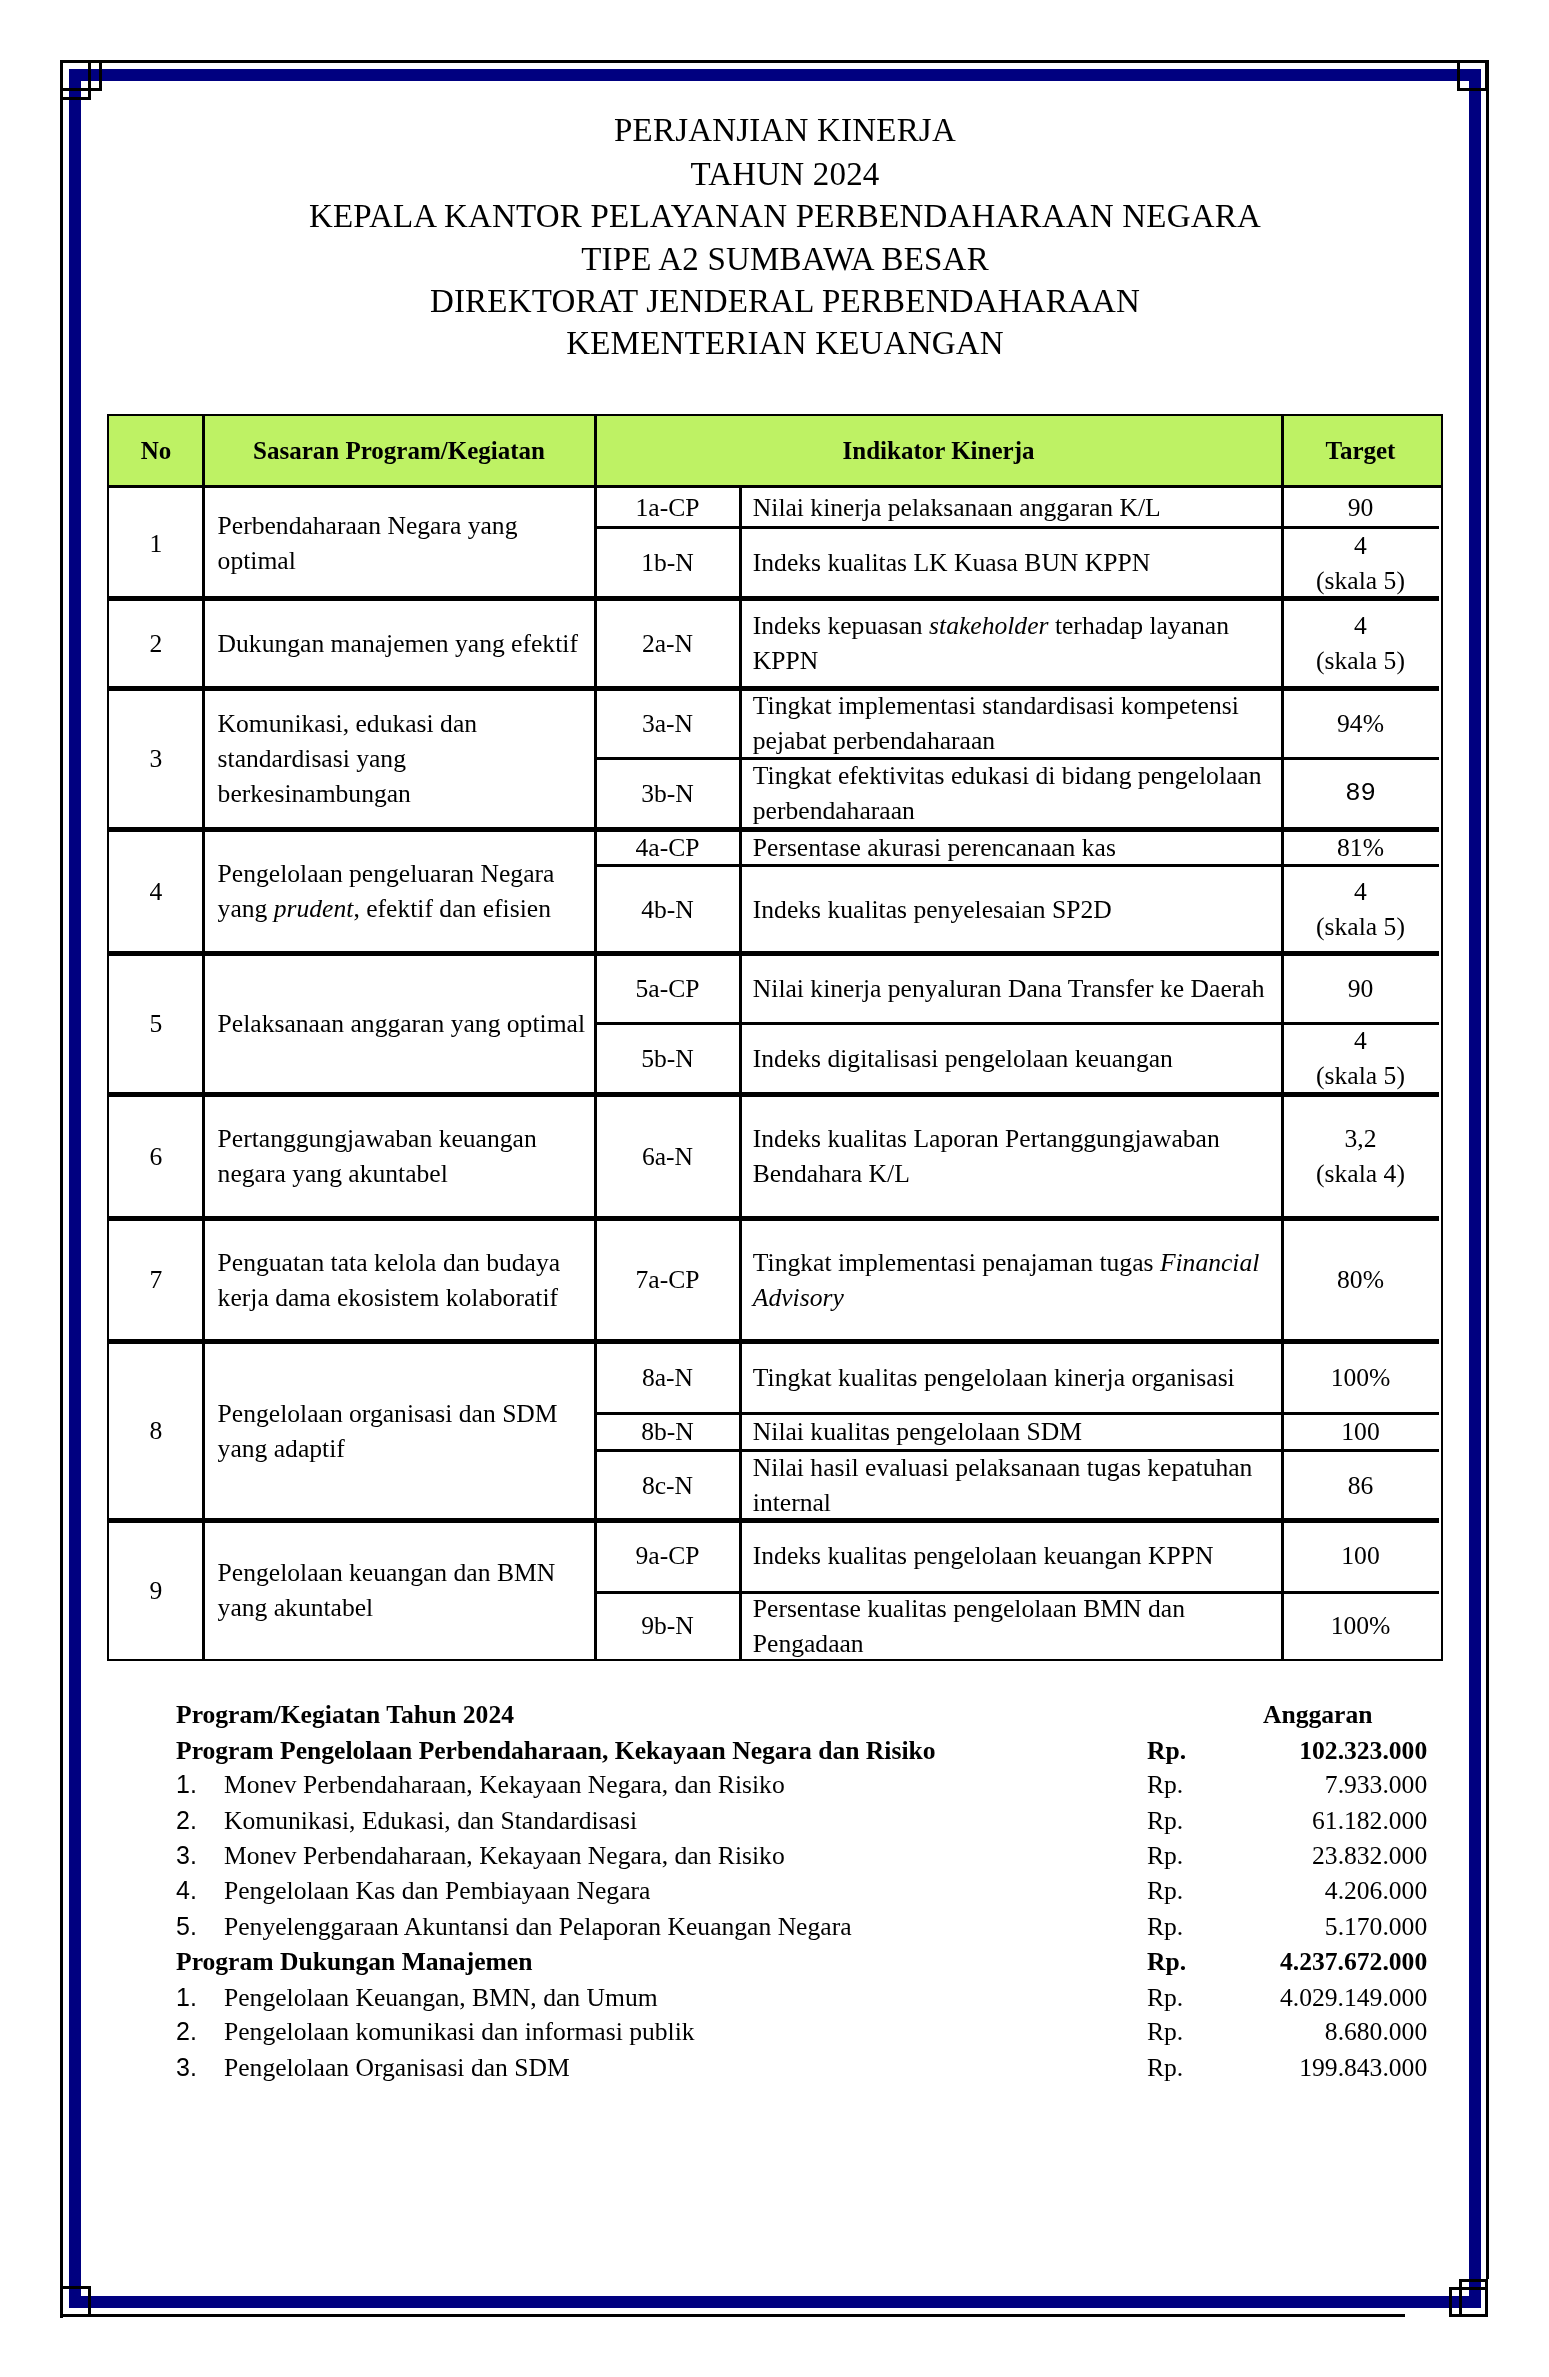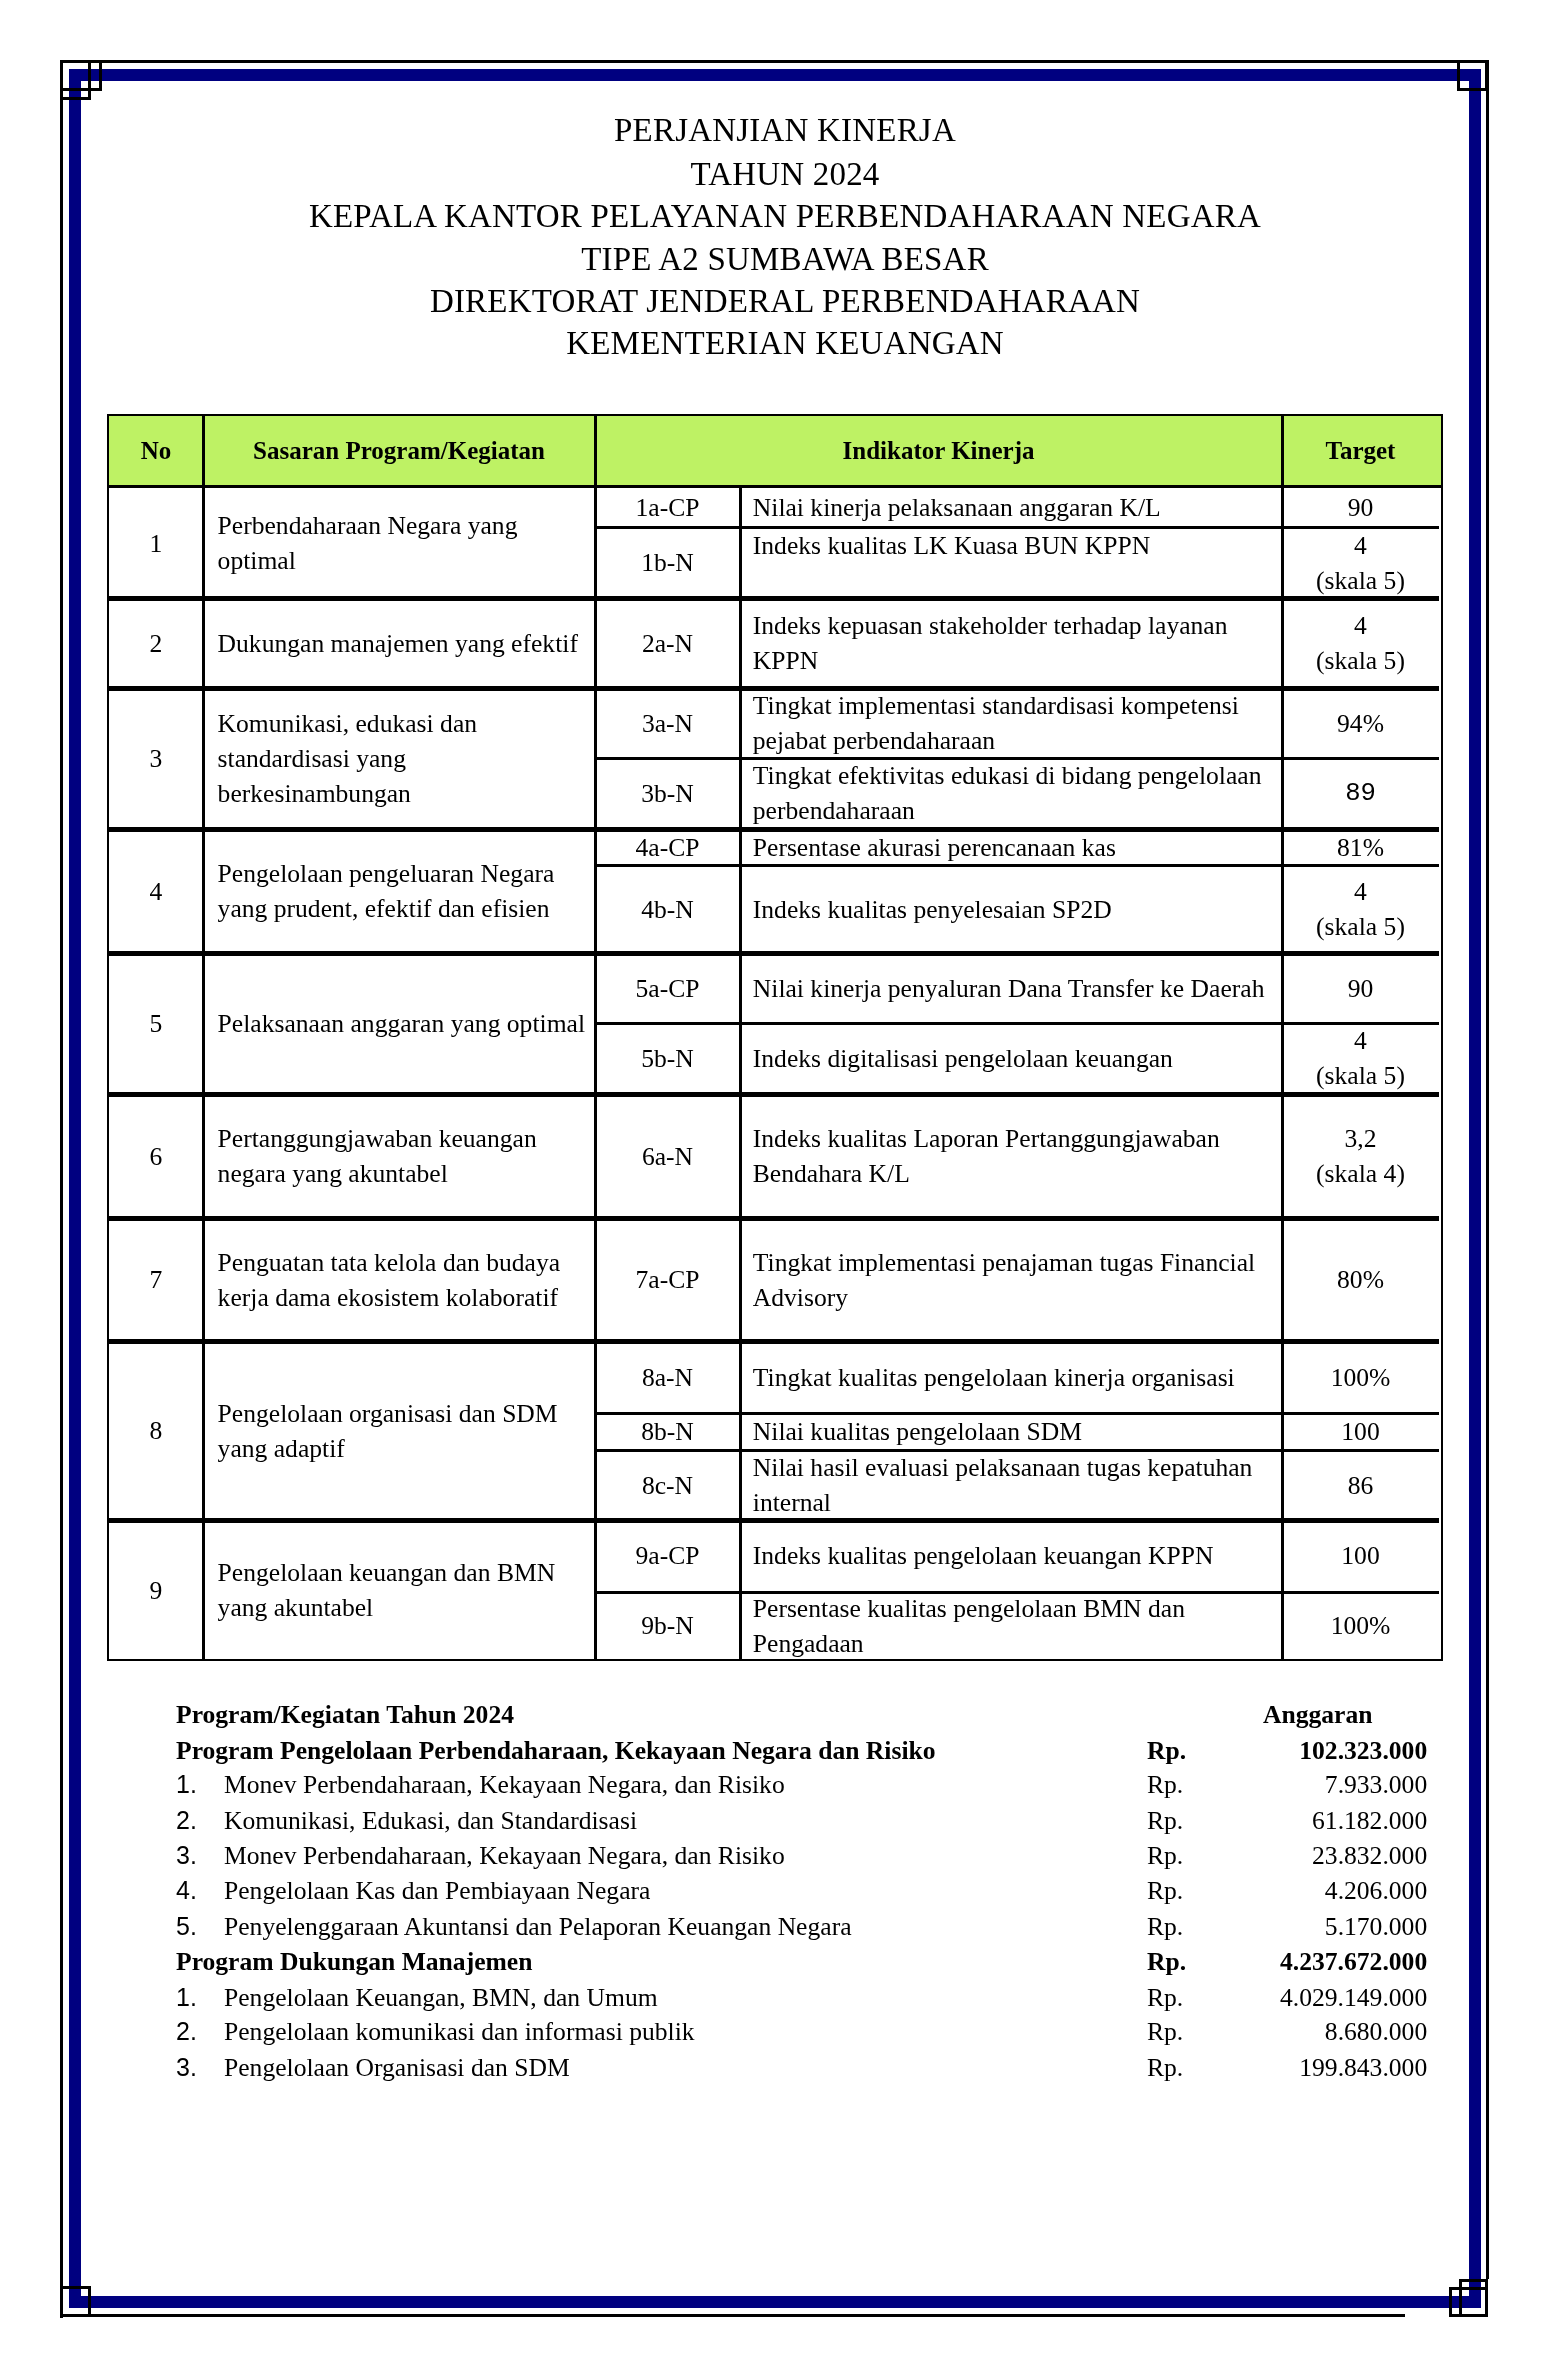--- a/index.html
+++ b/index.html
@@ -18,21 +18,21 @@
   .hdr { position:absolute; left:0; top:0; width:100%; height:72px; background:#bef264;
          border-bottom:3.7px solid #000; box-sizing:border-box; }
   .cell { position:absolute; box-sizing:border-box; display:flex; align-items:center;
           font-size:25.6px; line-height:35px; }
   .cell.c { justify-content:center; text-align:center; }
   .cell.l { justify-content:flex-start; text-align:left; padding-left:14.6px; }
   .hcell { font-weight:bold; font-size:25px; }
   .vline { position:absolute; top:0; width:2.7px; background:#000; }
   .hline { position:absolute; height:2.7px; background:#000; }
   .hline.thick { height:4.6px; }
-  .it { }
+  .it { font-style:italic; }
 
   
   .brow { position:absolute; left:176px; width:1253px; height:35px; font-size:25.6px; line-height:35px; }
   .brow .num { position:absolute; left:0; font-family:"Liberation Sans", "DejaVu Sans", sans-serif; font-size:25px; }
   .brow .lbl { position:absolute; left:48px; white-space:nowrap; }
   .brow .lbl.full { left:0; }
   .brow .rp { position:absolute; left:971px; }
   .brow .amt { position:absolute; right:1.8px; text-align:right; }
   .brow.bold { font-weight:bold; }
 </style>
@@ -86,21 +86,21 @@
         </div>
         <div class="cell c" style="left: 486px; top: 72px; width: 145px; height: 38px;">1a-CP</div>
         <div class="cell l" style="left: 631px; top: 72px; width: 542px; height: 38px; padding-left: 12.8px; padding-right: 7.3px;">
           <div>Nilai kinerja pelaksanaan anggaran K/L</div>
         </div>
         <div class="cell c" style="left: 1173px; top: 72px; width: 157px; height: 38px; flex-direction: column; justify-content: center;">
           <div>90</div>
         </div>
         <div class="hline" style="left: 486px; top: 110px; width: 844px;"></div>
         <div class="cell c" style="left: 486px; top: 111px; width: 145px; height: 71px;">1b-N</div>
-        <div class="cell l" style="left: 631px; top: 94px; width: 542px; height: 71px; padding-left: 12.8px; padding-right: 7.3px;">
+        <div class="cell l" style="left: 631px; top: 111px; width: 542px; height: 71px; padding-left: 12.8px; padding-right: 7.3px;">
           <div>Indeks kualitas LK Kuasa BUN KPPN</div>
         </div>
         <div class="cell c" style="left: 1173px; top: 111px; width: 157px; height: 71px; flex-direction: column; justify-content: center;">
           <div>4</div>
           <div>(skala 5)</div>
         </div>
         <div class="hline thick" style="left: 0px; top: 180px; width: 1330px;"></div>
       </div>
       <div>
         <div class="cell c" style="left: 0px; top: 182px; width: 94px; height: 90px;">2</div>

